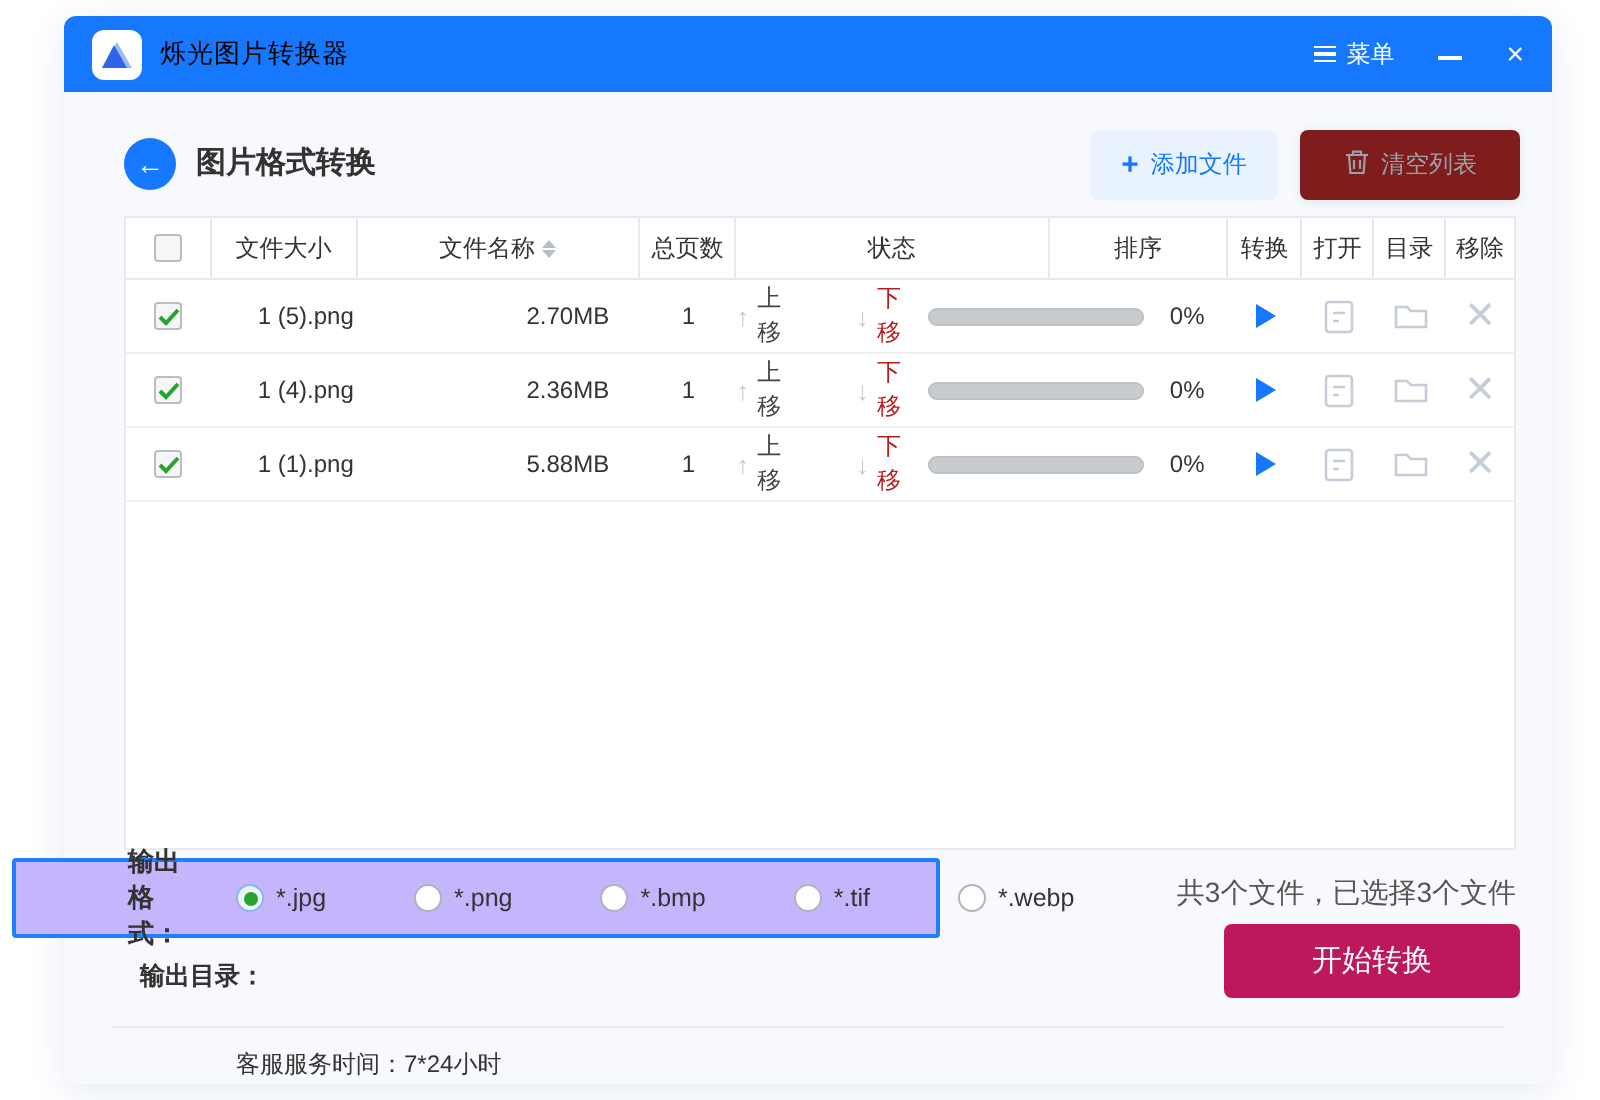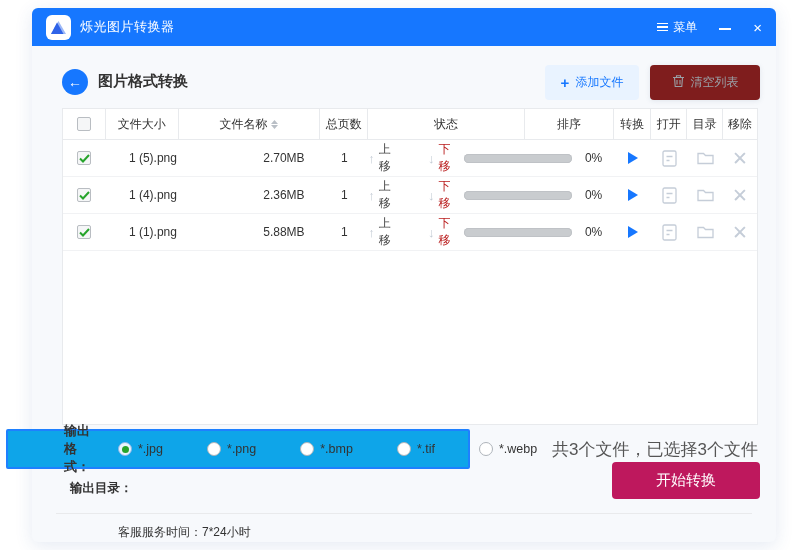--- a/index.html
+++ b/index.html
@@ -10,21 +10,21 @@
   
   .window { position:absolute; left:32px; top:8px; width:744px; height:534px;
     border-radius:6px; box-shadow:0 4px 18px rgba(40,80,160,.12); background:#f7f9fc; }
 
   
   .titlebar { position:absolute; left:0; top:0; right:0; height:38px; background:#1677ff;
     border-radius:6px 6px 0 0; display:flex; align-items:center; padding:0 14px; }
   .appicon { width:25px; height:25px; background:#fff; border-radius:6px; display:flex;
     align-items:center; justify-content:center; margin-right:9px; }
   .appicon svg { display:block; }
-  .apptitle { color:#ffffff; font-size:13px; letter-spacing:.5px; }
+  .apptitle { color:#000000; font-size:13px; letter-spacing:.5px; }
   .tb-right { margin-left:auto; display:flex; align-items:center; gap:22px; color:#fff; }
   .menu-btn { display:flex; align-items:center; gap:5px; font-size:12px; cursor:default; }
   .hamburger { display:flex; flex-direction:column; gap:2px; }
   .hamburger i { display:block; width:11px; height:1.5px; background:#fff; }
   .win-min { width:12px; height:2px; background:#fff; margin-top:4px; }
   .win-close { font-size:15px; line-height:1; }
 
   
   .back-btn { position:absolute; left:30px; top:61px; width:26px; height:26px; border-radius:50%;
     background:#1677ff; color:#fff; display:flex; align-items:center; justify-content:center;
@@ -64,34 +64,34 @@
   .progress-wrap { display:flex; align-items:center; width:100%; padding-left:6px; gap:13px; }
   .progress-track { width:108px; height:9px; border-radius:5px; background:#c9cccf;
     box-shadow:inset 0 0 0 1px #bfc2c6; }
   .progress-label { color:#333; font-size:12px; }
 
   .play-icon { width:0; height:0; border-top:6px solid transparent; border-bottom:6px solid transparent;
     border-left:10px solid #1677ff; }
   .x-icon { font-size:19px; color:#c5cdd8; line-height:1; }
 
   
-  .format-box { position:absolute; left:6px; top:429px; width:464px; height:40px; background:#0ea5e9;
+  .format-box { position:absolute; left:6px; top:429px; width:464px; height:40px; background:#c4b5fd;
     border:2px solid #1e80ff; border-radius:2px; display:flex; align-items:center; z-index:5;
     padding-left:56px; }
   .format-label { font-weight:bold; color:#333; font-size:13px; margin-right:28px; }
   .radio-group { display:flex; align-items:center; gap:44px;justify-content:center; }
   .radio { display:flex; align-items:center; gap:6px; }
   .radio-circle { width:14px; height:14px; border-radius:50%; border:1px solid #aeb4ba; background:#fff;
     display:flex; align-items:center; justify-content:center; }
   .radio.checked .radio-circle { border-color:#8ab6e8; background:#eaf4fd; }
   .radio-dot { width:7px; height:7px; border-radius:50%; background:#27a42c; display:none; }
   .radio.checked .radio-dot { display:block; }
   .radio-label { color:#333; font-size:12.5px; }
 
-  .summary { position:absolute; right:18px; top:430px; color:#555; font-size:17px; }
+  .summary { position:absolute; right:18px; top:430px; color:#555; font-size:14px; }
 
   
   .outdir-label { position:absolute; left:38px; top:472px; font-weight:bold; color:#333; font-size:12.5px; }
   .dir-select { position:absolute; left:108px; top:466px; width:106px; height:24px; background:#ececec;
     border:1px solid #bfbfbf; display:flex; align-items:center; }
   .dir-select-text { flex:1; padding-left:8px; color:#333; font-size:12px; }
   .dir-select-arrow { width:20px; height:100%; border-left:1px solid #bfbfbf; background:#f2f2f2;
     display:flex; align-items:center; justify-content:center; color:#555; font-size:8px; }
   .start-btn { position:absolute; left:580px; top:454px; width:148px; height:37px; background:#be185d;
     color:#fff; border:none; border-radius:4px; font-size:15px; }

